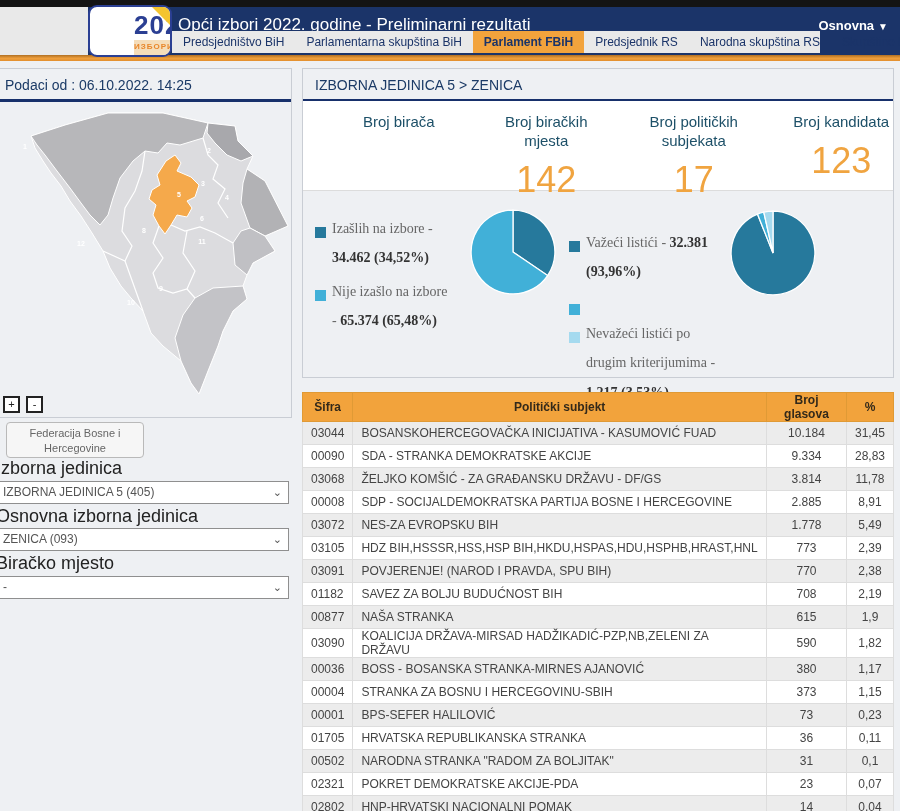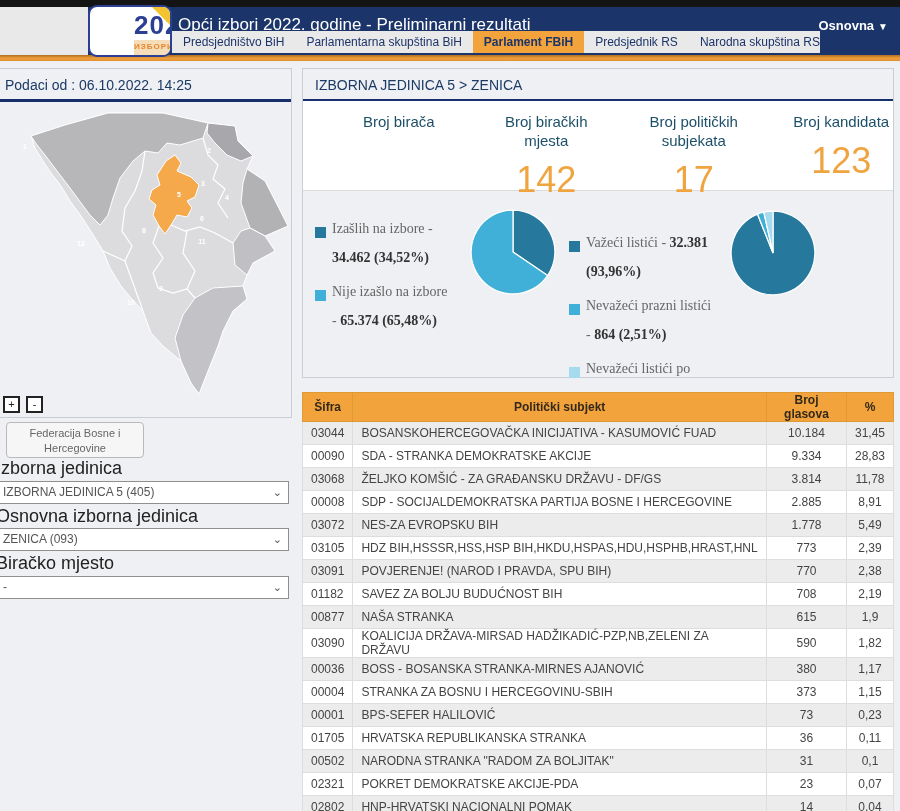--- a/index.html
+++ b/index.html
@@ -200,21 +200,20 @@
       <path d="M0,0 L6.123233995736766e-17,-1 A1,1 0 0 1 0.8264227460294983,0.5630501264053347 Z" fill="#26799C" stroke="#fff" stroke-width="0.03"></path>
       <path d="M0,0 L0.8264227460294983,0.5630501264053347 A1,1 0 1 1 -1.8369701987210297e-16,-1 Z" fill="#41B0D8" stroke="#fff" stroke-width="0.03"></path>
     </svg>
   <div class="legend" id="legend-2">
       <div class="leg-item">
         <div class="leg-sq" style="background: rgb(38, 121, 156);"></div>
         <div class="leg-txt">Važeći listići - <b>32.381</b> <b>(93,96%)</b></div>
       </div>
       <div class="leg-item">
         <div class="leg-sq" style="background: rgb(65, 176, 216);"></div>
-        <div class="leg-txt">Nevažeći prazni listići - <b>864</b> <b>(2,51%)</b></div>
       </div>
       <div class="leg-item">
         <div class="leg-sq" style="background: rgb(165, 218, 239);"></div>
         <div class="leg-txt">Nevažeći listići po drugim kriterijumima - <b>1.217</b> <b>(3,53%)</b></div>
       </div>
     </div>
   <svg class="pie" id="pie-2" viewBox="-1.05 -1.05 2.1 2.1">
       <path d="M0,0 L6.123233995736766e-17,-1 A1,1 0 1 1 -0.3703746815163541,-0.9288824442800387 Z" fill="#26799C" stroke="#fff" stroke-width="0.03"></path>
       <path d="M0,0 L-0.3703746815163541,-0.9288824442800387 A1,1 0 0 1 -0.22006981005305956,-0.9754841252953378 Z" fill="#41B0D8" stroke="#fff" stroke-width="0.03"></path>
       <path d="M0,0 L-0.22006981005305956,-0.9754841252953378 A1,1 0 0 1 -1.8369701987210297e-16,-1 Z" fill="#A5DAEF" stroke="#fff" stroke-width="0.03"></path>

